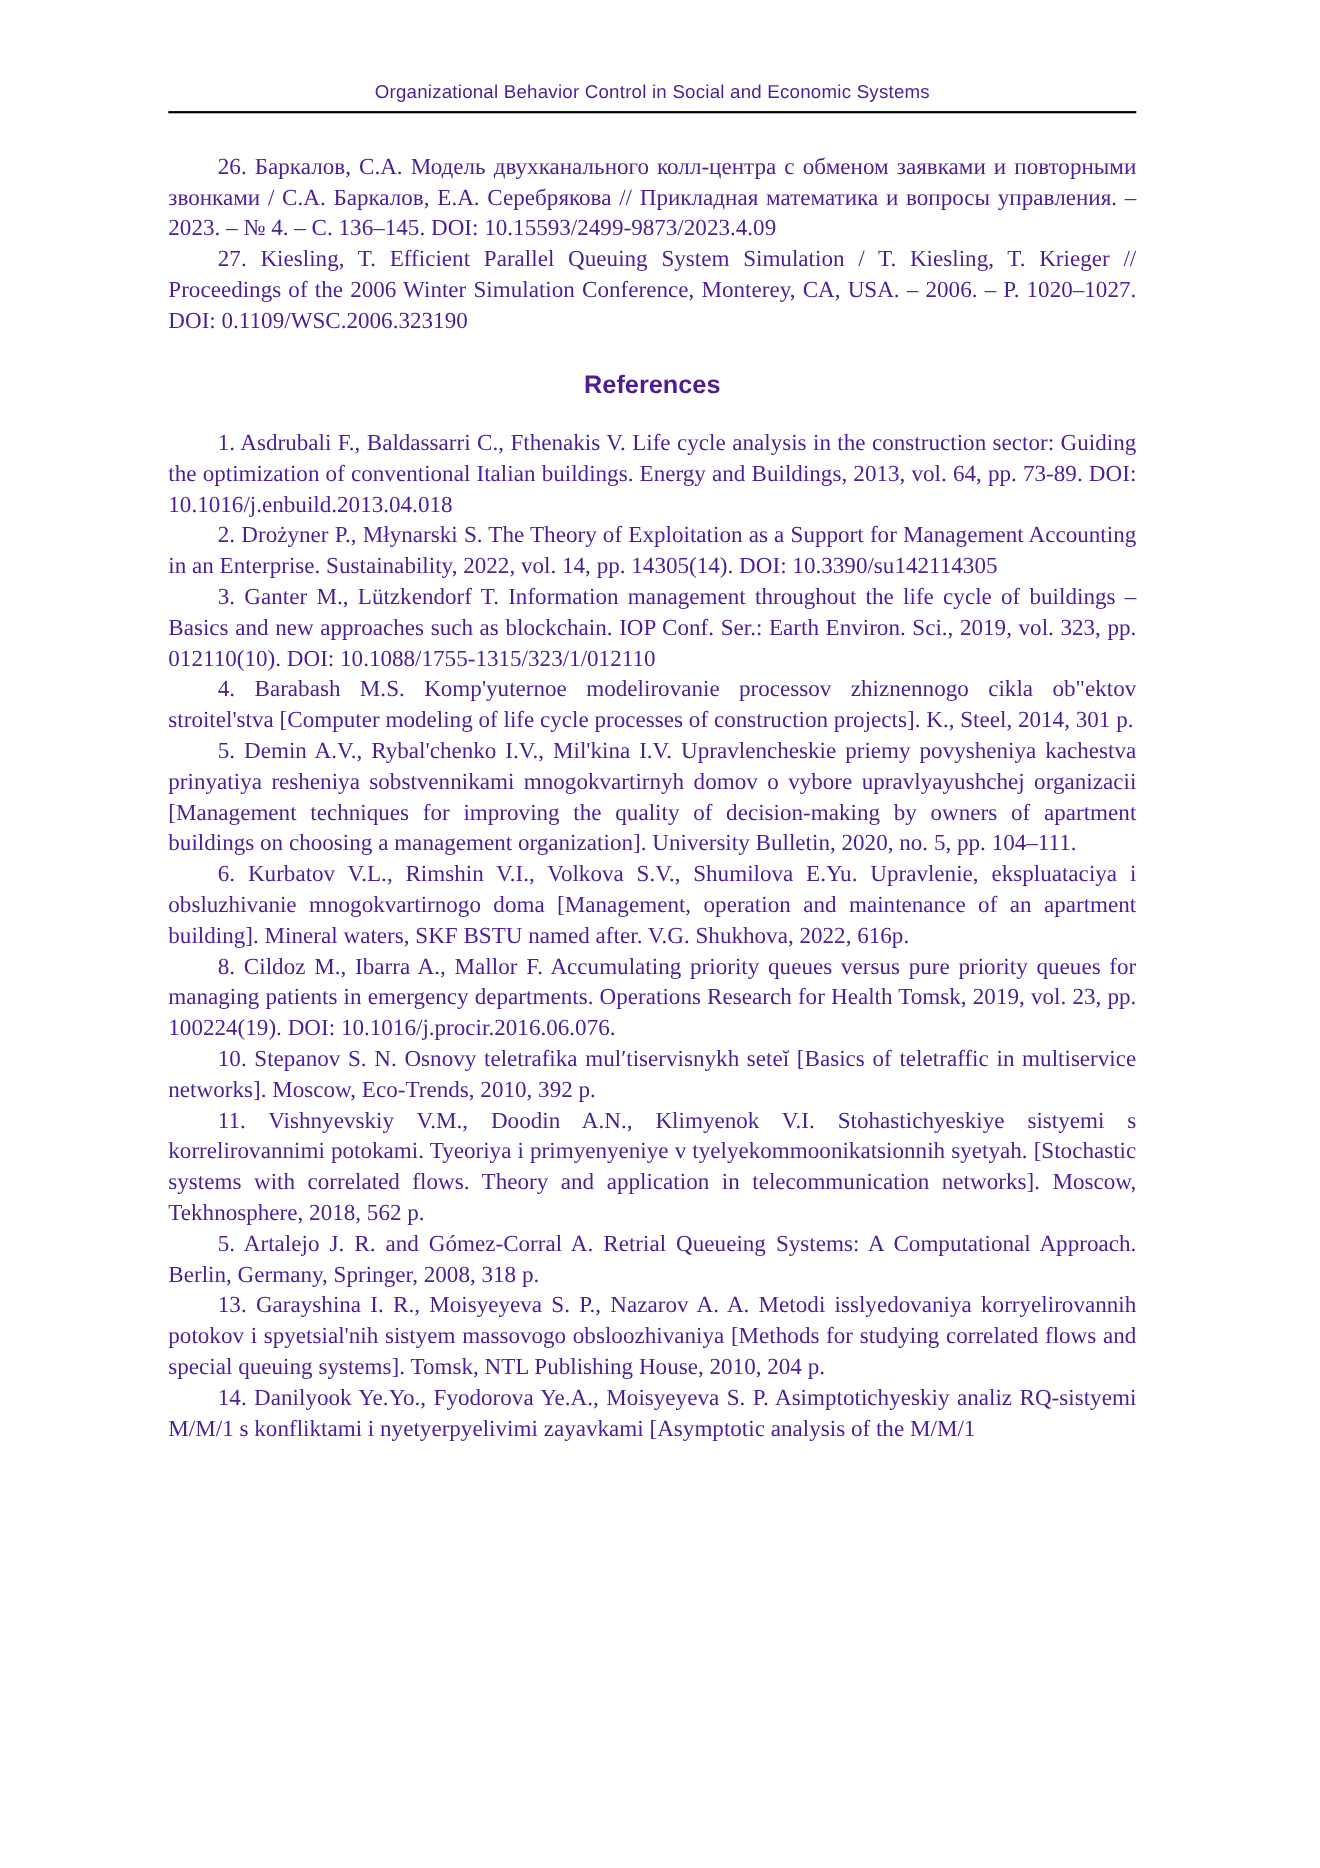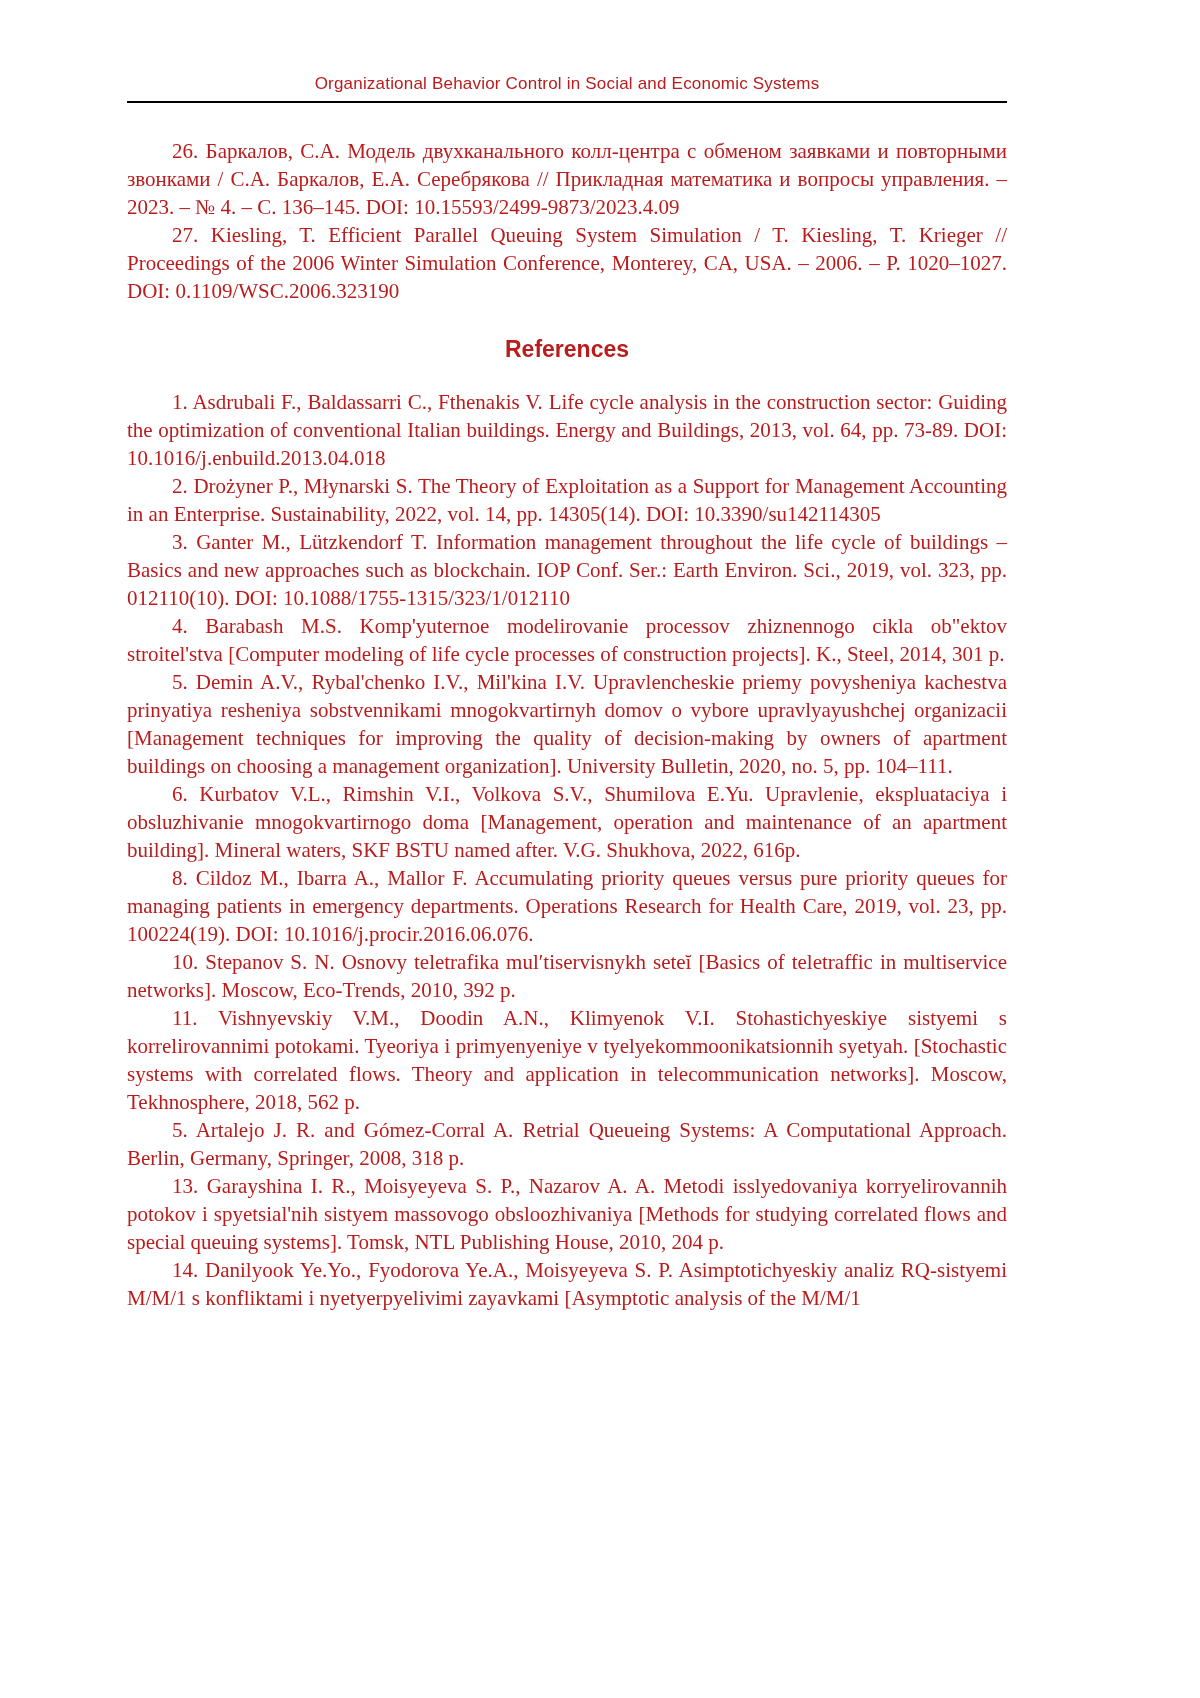--- a/index.html
+++ b/index.html
@@ -2,23 +2,24 @@
 <html><head>
 <meta charset="utf-8">
 <style>
   * { margin: 0; padding: 0; box-sizing: border-box; }
   html, body { background: #ffffff; }
   .page {
     position: relative;
     width: 1200px;
     height: 1326px;
     background: #ffffff;
-    color: #b91c1c;
+    color: #4c1d95;
     font-family: "Liberation Serif", serif;
     overflow: hidden;
+    padding-left: 26px;
   }
   .margin-box {
     margin-left: 127px;
     width: 880px;
   }
   .running-header {
     padding-top: 74px;
   }
   .running-header .header-inner {
     border-bottom: 2px solid #000;
@@ -83,21 +84,21 @@
 
     <h2 class="refs-heading">References</h2>
 
     <div>
         <p class="ref"><span>1. Asdrubali F., Baldassarri C., Fthenakis V. Life cycle analysis in the construction sector: Guiding the optimization of conventional Italian buildings. </span><span class="it">Energy and Buildings</span><span>, 2013, vol. 64, pp. 73-89. DOI: 10.1016/j.enbuild.2013.04.018</span></p>
         <p class="ref"><span>2. Drożyner P., Młynarski S. The Theory of Exploitation as a Support for Management Accounting in an Enterprise. </span><span class="it">Sustainability</span><span>, 2022, vol. 14, pp. 14305(14). DOI: 10.3390/su142114305</span></p>
         <p class="ref"><span>3. Ganter M., Lützkendorf T. Information management throughout the life cycle of buildings – Basics and new approaches such as blockchain. </span><span class="it">IOP Conf. Ser.: Earth Environ. Sci.,</span><span> 2019, vol. 323, pp. 012110(10). DOI: 10.1088/1755-1315/323/1/012110</span></p>
         <p class="ref"><span>4. Barabash M.S. Komp'yuternoe modelirovanie processov zhiznennogo cikla ob"ektov stroitel'stva [Computer modeling of life cycle processes of construction projects]. K., Steel, 2014, 301 p.</span></p>
         <p class="ref"><span>5. Demin A.V., Rybal'chenko I.V., Mil'kina I.V. Upravlencheskie priemy povysheniya kachestva prinyatiya resheniya sobstvennikami mnogokvartirnyh domov o vybore upravlyayushchej organizacii [Management techniques for improving the quality of decision-making by owners of apartment buildings on choosing a management organization]. </span><span class="it">University Bulletin</span><span>, 2020, no. 5, pp. 104–111.</span></p>
         <p class="ref"><span>6. Kurbatov V.L., Rimshin V.I., Volkova S.V., Shumilova E.Yu. Upravlenie, ekspluataciya i obsluzhivanie mnogokvartirnogo doma [Management, operation and maintenance of an apartment building]. Mineral waters, SKF BSTU named after. V.G. Shukhova, 2022, 616p.</span></p>
-        <p class="ref"><span>8. Cildoz M., Ibarra A., Mallor F. Accumulating priority queues versus pure priority queues for managing patients in emergency departments. </span><span class="it">Operations Research for Health Care</span><span>, 2019, vol. 23, pp. 100224(19). DOI: 10.1016/j.procir.2016.06.076.</span></p>
+        <p class="ref"><span>8. Cildoz M., Ibarra A., Mallor F. Accumulating priority queues versus pure priority queues for managing patients in emergency departments. </span><span class="it">Operations Research for Health Tomsk</span><span>, 2019, vol. 23, pp. 100224(19). DOI: 10.1016/j.procir.2016.06.076.</span></p>
         <p class="ref"><span>10. Stepanov S. N. Osnovy teletrafika mul′tiservisnykh seteĭ [Basics of teletraffic in multiservice networks]. Moscow, Eco-Trends, 2010, 392 p.</span></p>
         <p class="ref"><span>11. Vishnyevskiy V.M., Doodin A.N., Klimyenok V.I. Stohastichyeskiye sistyemi s korrelirovannimi potokami. Tyeoriya i primyenyeniye v tyelyekommoonikatsionnih syetyah. [Stochastic systems with correlated flows. Theory and application in telecommunication networks]. Moscow, Tekhnosphere, 2018, 562 p.</span></p>
         <p class="ref"><span>5. Artalejo J. R. and Gómez-Corral A. Retrial Queueing Systems: A Computational Approach. Berlin, Germany, Springer, 2008, 318 p.</span></p>
         <p class="ref"><span>13. Garayshina I. R., Moisyeyeva S. P., Nazarov A. A. Metodi isslyedovaniya korryelirovannih potokov i spyetsial'nih sistyem massovogo obsloozhivaniya [Methods for studying correlated flows and special queuing systems]. Tomsk, NTL Publishing House, 2010, 204 p.</span></p>
         <p class="ref"><span>14. Danilyook Ye.Yo., Fyodorova Ye.A., Moisyeyeva S. P. Asimptotichyeskiy analiz RQ-sistyemi M/M/1 s konfliktami i nyetyerpyelivimi zayavkami [Asymptotic analysis of the M/M/1</span></p>
       </div>
 
   </div>
 
   <div class="running-footer">

